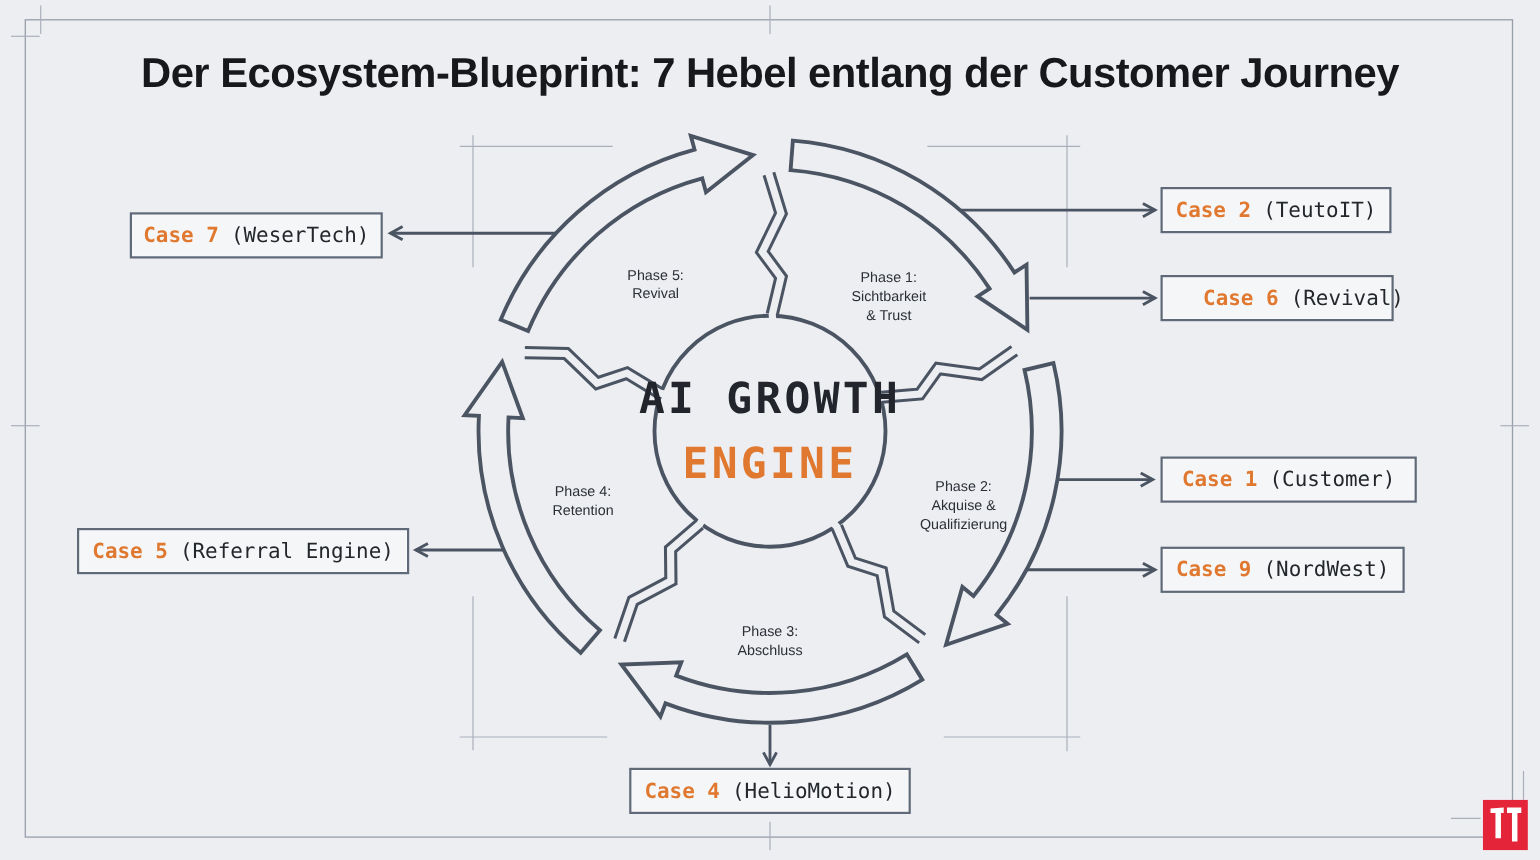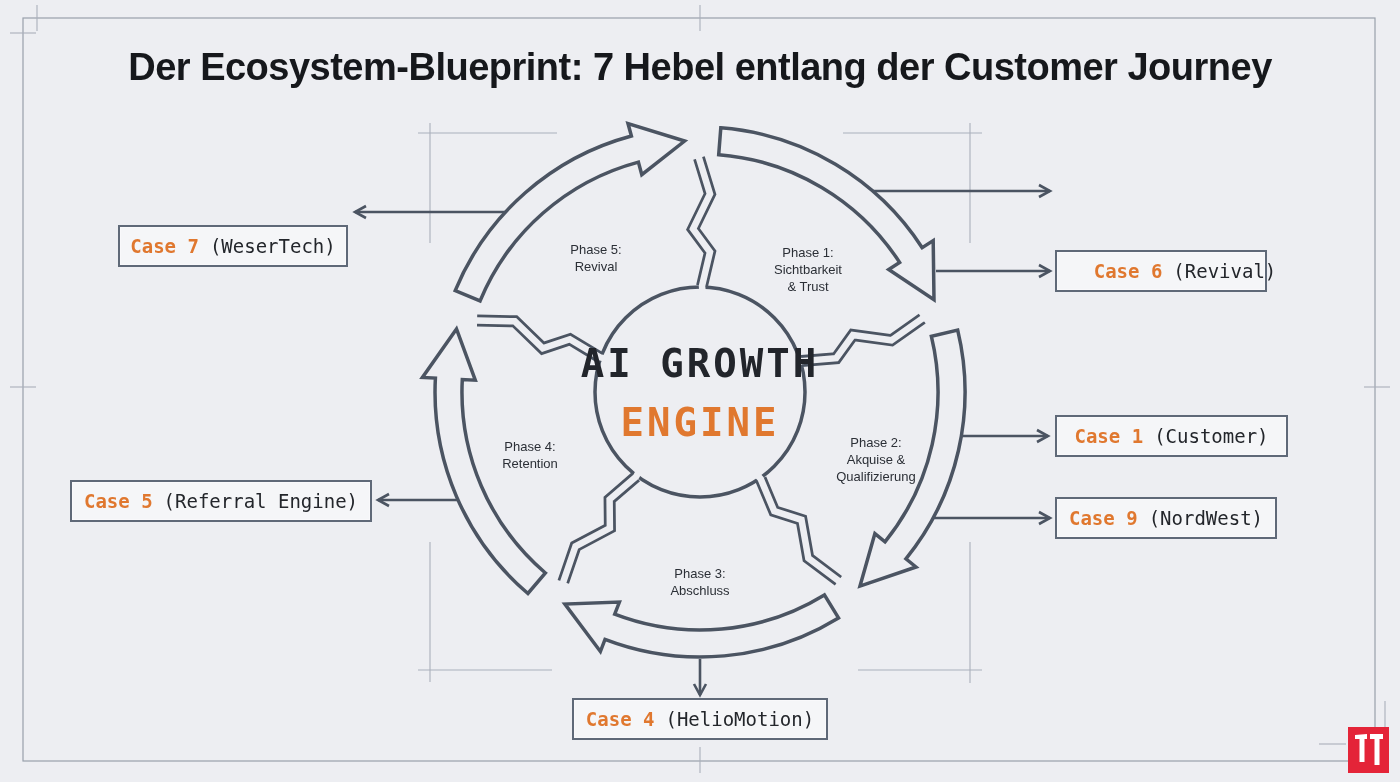--- a/index.html
+++ b/index.html
@@ -52,21 +52,21 @@
     box-shadow:0 0 0 1px rgba(255,255,255,0.4) inset;
   }
   .case-box .num{color:var(--accent);font-weight:bold;}
   .case-box .name{color:#23262b;}
   .case-1{left:1055px;top:415px;width:233px;}
   .case-2{left:1055px;top:170px;width:210px;}
   .case-3{left:1055px;top:497px;width:222px;}
   .case-4{left:572px;top:698px;width:256px;}
   .case-5{left:70px;top:480px;width:302px;}
   .case-6{left:1055px;top:250px;width:212px;padding-left:48px;}
-  .case-7{left:118px;top:193px;width:230px;margin-top:32px;}
+  .case-7{left:118px;top:193px;width:230px;}
 
   .logo{position:absolute;left:1348px;top:727px;width:41px;height:46px;}
 </style>
 </head>
 <body>
 
 <div id="stage">
 
   <svg class="layer" width="1400" height="782" viewBox="0 0 1400 782">
     <defs>
@@ -151,20 +151,24 @@
   </div>
   <div class="phase-label phase-5">
     <span>Phase 5:</span>
     <span>Revival</span>
   </div>
 
   <div class="case-box case-7">
     <span class="num">Case 7</span>
     <span class="name">(WeserTech)</span>
   </div>
+  <div class="case-box case-2">
+    <span class="num">Case 2</span>
+    <span class="name">(TeutoIT)</span>
+  </div>
   <div class="case-box case-6">
     <span class="num">Case 6</span>
     <span class="name">(Revival)</span>
   </div>
   <div class="case-box case-1">
     <span class="num">Case 1</span>
     <span class="name">(Customer)</span>
   </div>
   <div class="case-box case-3">
     <span class="num">Case 9</span>

